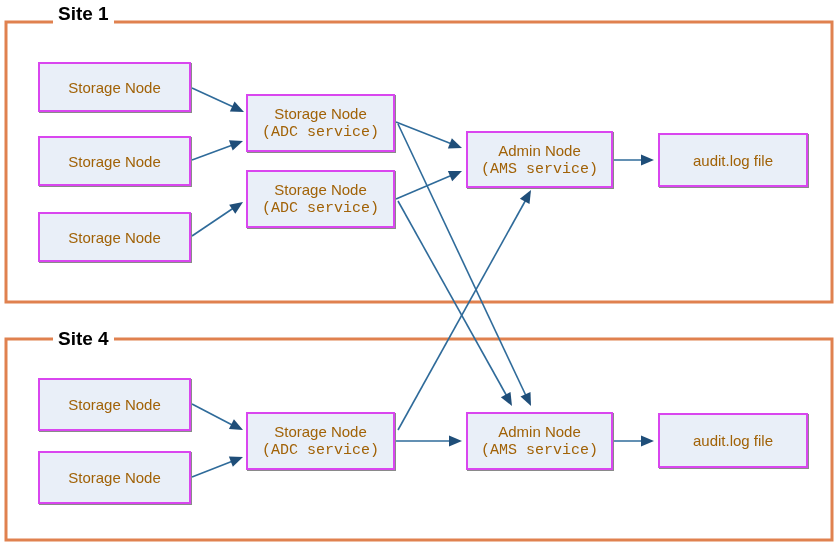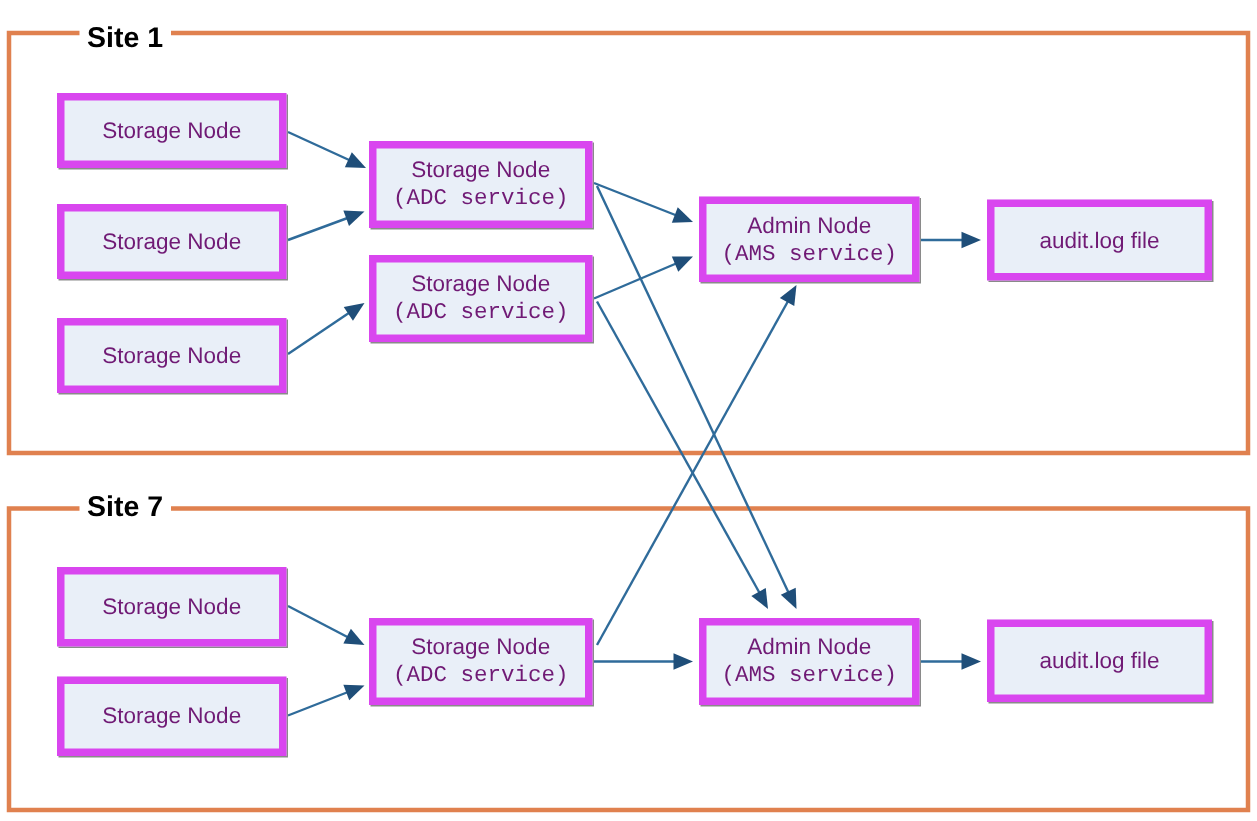--- a/index.html
+++ b/index.html
@@ -45,29 +45,29 @@
     padding: 0 5px;
     line-height: 20px;
     white-space: nowrap;
   }
 
   .node-box {
     position: absolute;
     z-index: 3;
     box-sizing: border-box;
     background: #e9eff8;
-    border: 5px solid #d946ef;
+    border: 2px solid #d946ef;
     box-shadow: 1px 1px 0 0 #8a8a8a;
     display: flex;
     flex-direction: column;
     align-items: center;
     justify-content: center;
     font-family: "Liberation Sans", sans-serif;
     font-size: 15px;
-    color: #701a75;
+    color: #a16207;
     text-align: center;
     line-height: 19px;
   }
   .node-box .line2 { font-size: 15px; font-family: Liberation Mono, monospace; }
 
   .edge-line {
     fill: none;
     stroke: #2f6b9a;
     stroke-width: 1.6;
   }
@@ -79,22 +79,22 @@
 </head>
 <body>
 
 <div id="diagram-root">
 
   <svg class="layer" id="site-layer" viewBox="0 0 838 547" xmlns="http://www.w3.org/2000/svg">
       <rect x="6" y="22" width="826" height="280" class="site-frame"></rect>
       <rect x="6" y="339" width="826" height="201" class="site-frame"></rect>
     </svg>
 
-  <div class="site-label" id="site-label-0" style="left:53px; top:16px;">Site 1</div>
-  <div class="site-label" id="site-label-1" style="left:53px; top:329px;">Site 7</div>
+  <div class="site-label" id="site-label-0" style="left:53px; top:4px;">Site 1</div>
+  <div class="site-label" id="site-label-1" style="left:53px; top:329px;">Site 4</div>
 
   <svg class="layer" id="arrow-layer" viewBox="0 0 838 547" xmlns="http://www.w3.org/2000/svg">
       <g>
         <path d="M 192,88 L 240,110" class="edge-line"></path>
         <polygon points="0,0 -13,-5.5 -13,5.5" class="edge-head" transform="translate(244,112) rotate(25)"></polygon>
       </g>
       <g>
         <path d="M 192,160 L 238,143" class="edge-line"></path>
         <polygon points="0,0 -13,-5.5 -13,5.5" class="edge-head" transform="translate(243,141) rotate(-20)"></polygon>
       </g>

